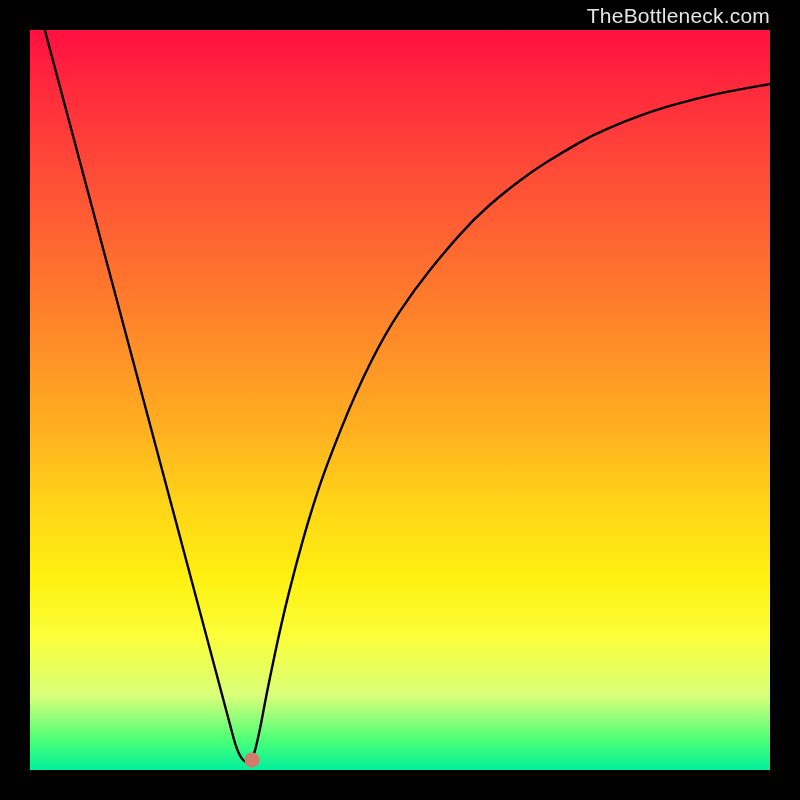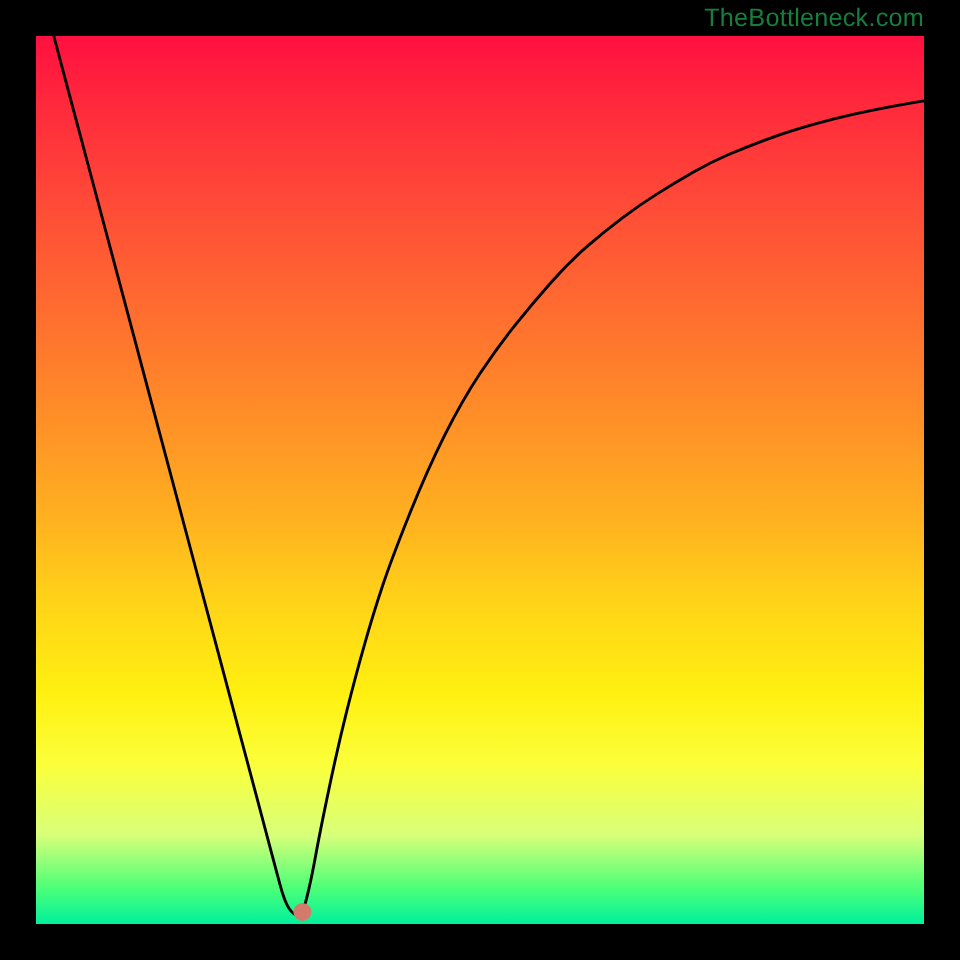--- a/index.html
+++ b/index.html
@@ -49,21 +49,21 @@
   .curve-svg {
     position: absolute;
     inset: 0;
     width: 100%;
     height: 100%;
   }
   .watermark {
     position: absolute;
     top: 4px;
     right: 30px;
-    color: #15803d;
+    color: #e5e5e5;
     font-size: 21px;
     font-weight: 400;
     letter-spacing: 0.2px;
   }
   .marker {
     position: absolute;
     width: 15px;
     height: 15px;
     border-radius: 50%;
     transform: translate(-50%, -50%);

